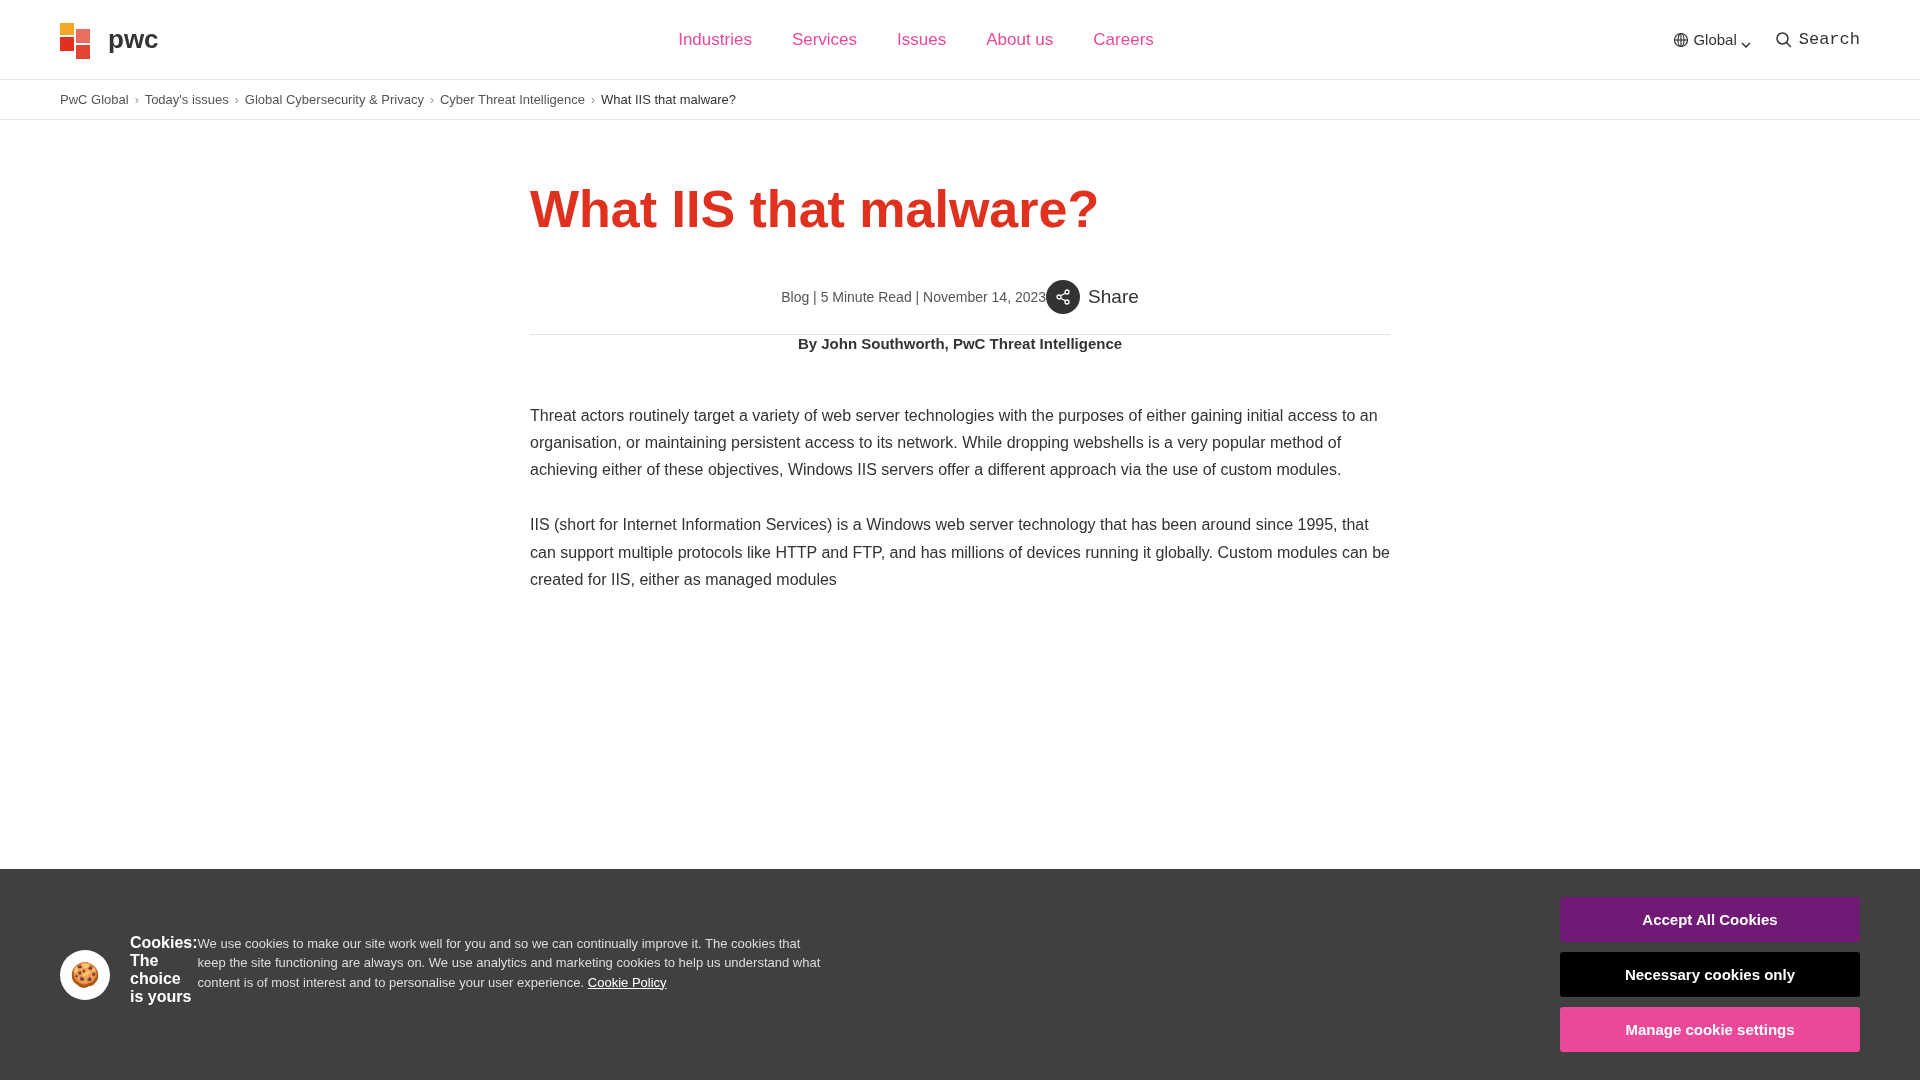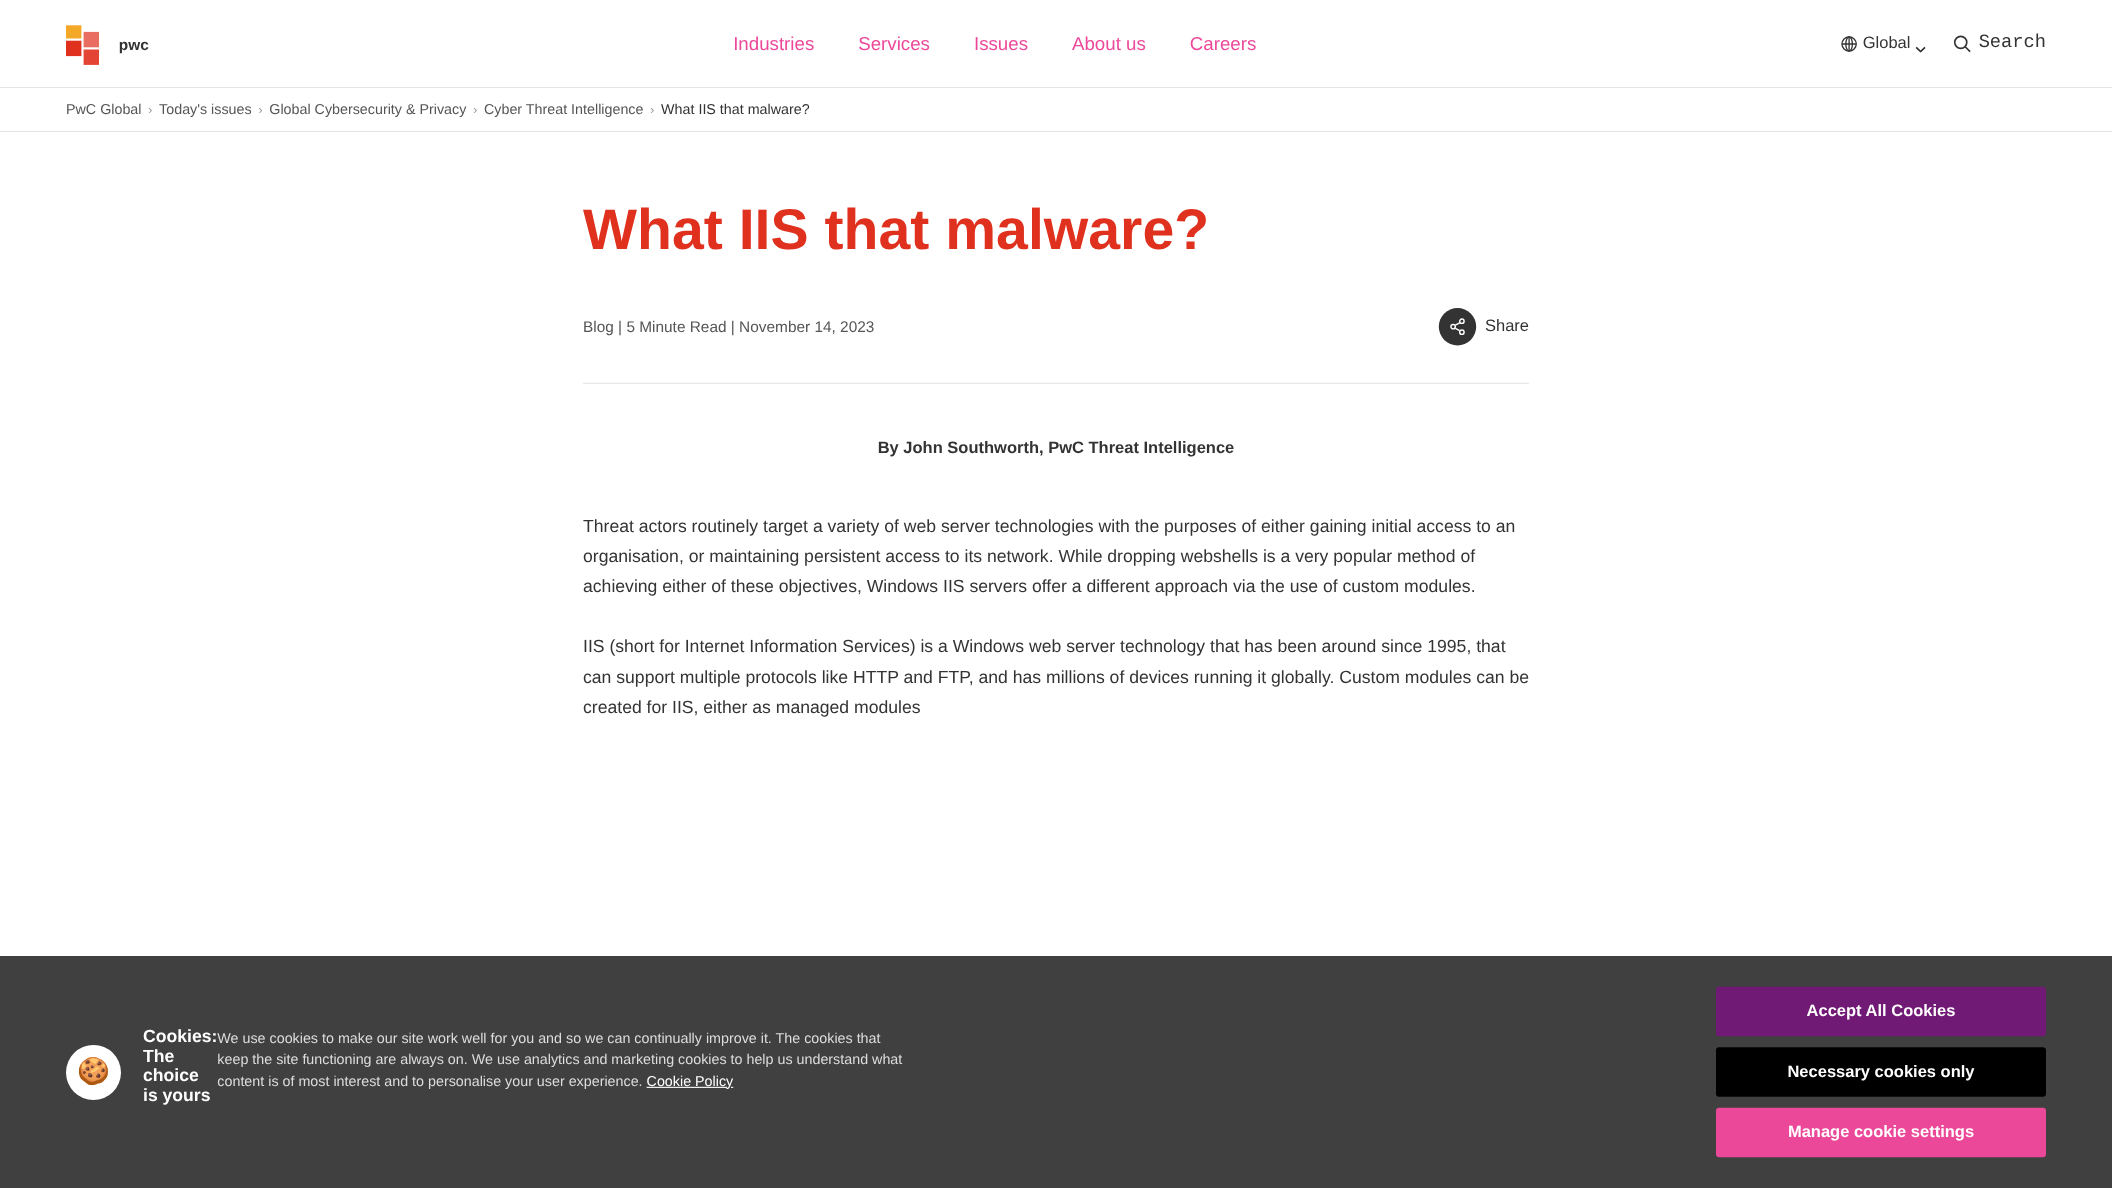--- a/index.html
+++ b/index.html
@@ -76,36 +76,35 @@
       font-family: Arial, sans-serif;
       font-size: 52px;
       font-weight: 700;
       color: #e0301e;
       line-height: 1.15;
       margin-bottom: 40px;
     }
     .article-meta-row {
       display: flex;
       align-items: center;
-      justify-content: space-between;
-      padding-bottom: 34px;
+      justify-content: center;
+      padding-bottom: 20px;
       border-bottom: 1px solid #e5e5e5;
-      margin-bottom: 50px;
     }
     .article-meta {
       font-family: Arial, sans-serif;
       font-size: 14px;
       color: #555;
     }
     .share-btn {
       display: flex;
       align-items: center;
       gap: 8px;
       font-family: Arial, sans-serif;
-      font-size: 15px;
+      font-size: 19px;
       color: #333;
       cursor: pointer;
     }
     .share-circle {
       width: 34px;
       height: 34px;
       border-radius: 50%;
       background: #333;
       display: flex;
       align-items: center;
@@ -215,21 +214,21 @@
 
 <header class="header">
   <div class="pwc-logo">
     <svg class="pwc-blocks" viewBox="0 0 42 42">
 
       <rect x="0" y="18" width="14" height="14" fill="#e0301e"></rect>
       <rect x="16" y="10" width="14" height="14" fill="#e0301e" opacity="0.7"></rect>
       <rect x="16" y="26" width="14" height="14" fill="#e0301e" opacity="0.9"></rect>
       <rect x="0" y="4" width="14" height="12" fill="#f4a828"></rect>
     </svg>
-    <span style="font-family: Arial, sans-serif; font-size: 14px; font-weight: 700; color: #333;">pwc</span>
+    <span style="font-family: Arial, sans-serif; font-size: 26px; font-weight: 700; color: #333;">pwc</span>
   </div>
 
   <nav class="nav-center">
     <a class="nav-item">Industries</a>
     <a class="nav-item">Services</a>
     <a class="nav-item">Issues</a>
     <a class="nav-item">About us</a>
     <a class="nav-item">Careers</a>
   </nav>
 

